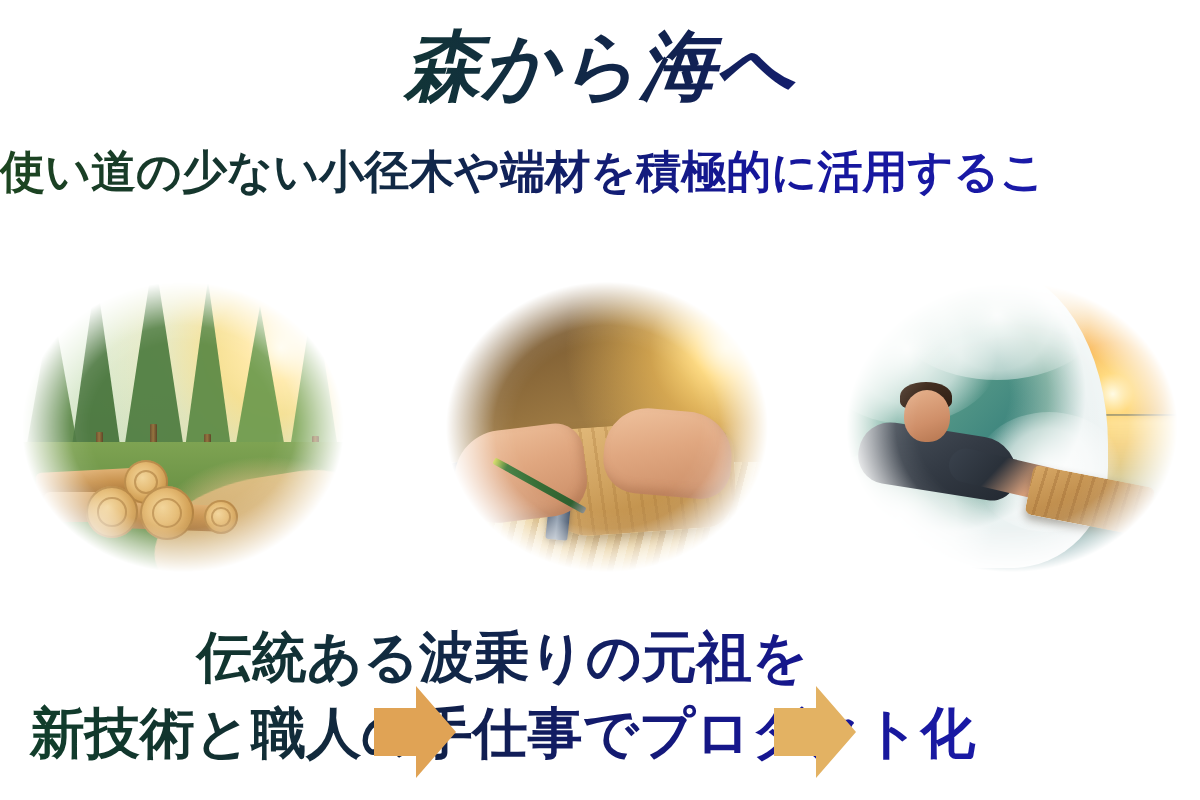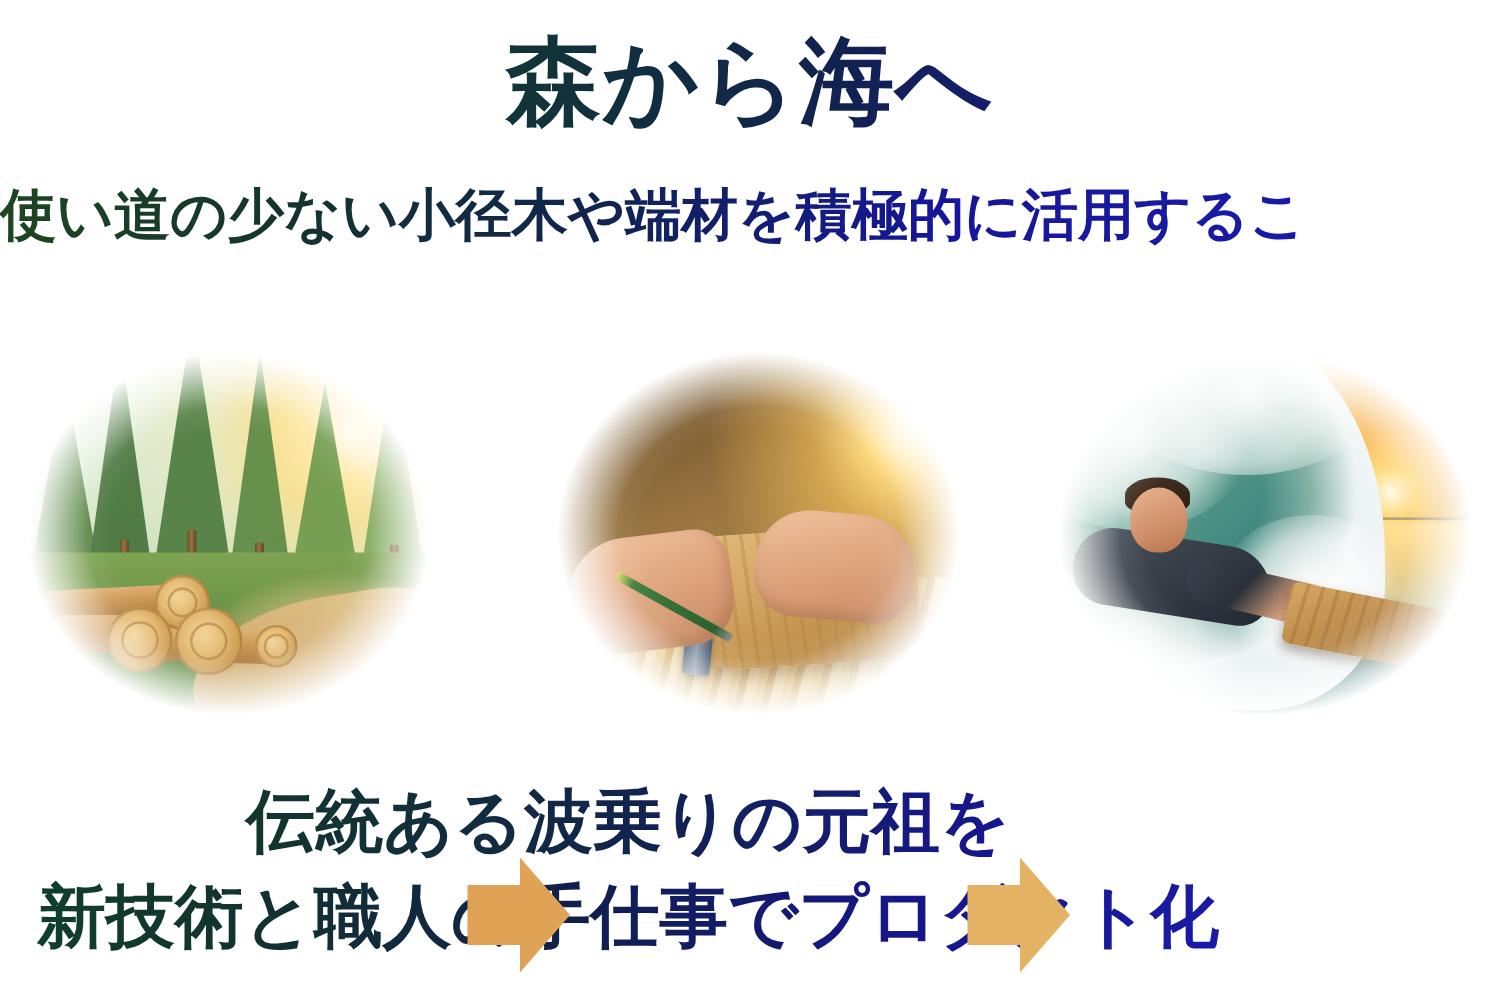--- a/index.html
+++ b/index.html
@@ -30,20 +30,21 @@
     font-size: 76px;
     font-weight: 700;
     line-height: 1.06;
     letter-spacing: 1px;
     background-image: linear-gradient(90deg, #14441d 0%, #123a30 28%, #11224f 56%, #17179b 82%, #1a1aa6 100%);
     -webkit-background-clip: text;
     background-clip: text;
     color: transparent;
     -webkit-text-fill-color: transparent;
     white-space: nowrap;
+    font-style: italic;
   }
 
   .subhead {
     position: absolute;
     top: 142px;
     left: 0;
     width: 1044px;
     text-align: center;
     font-size: 45px;
     font-weight: 700;

